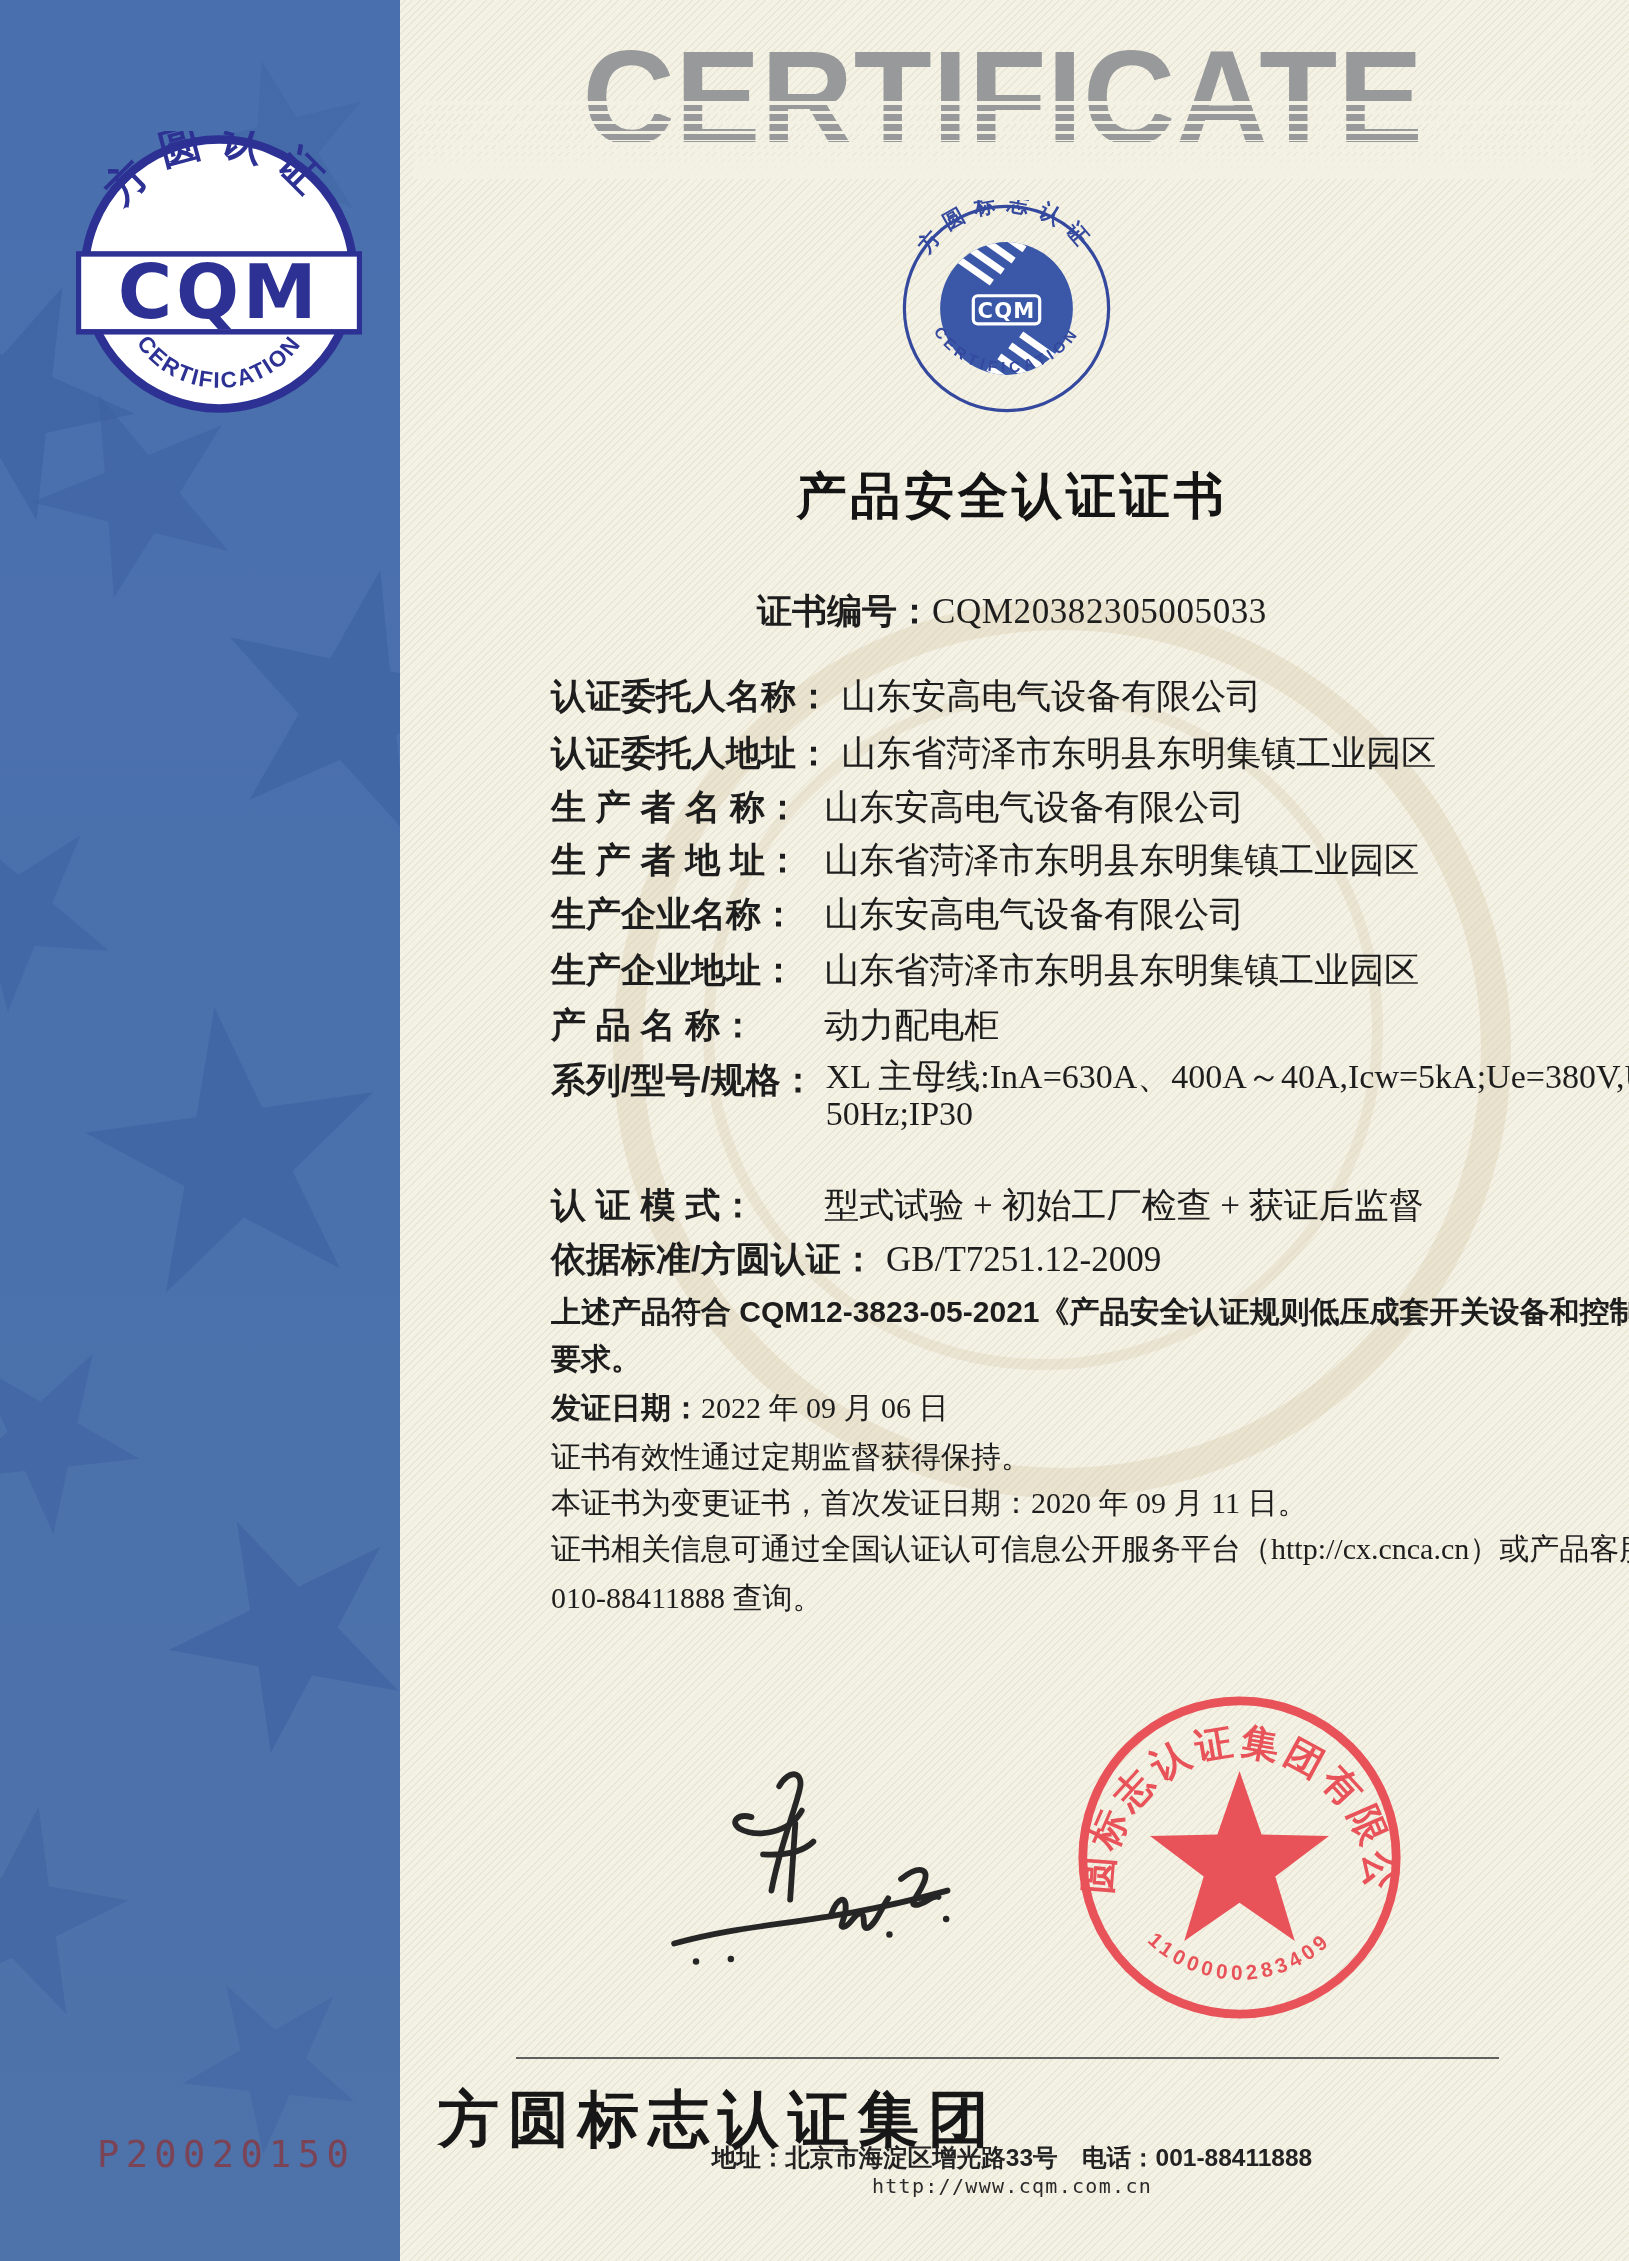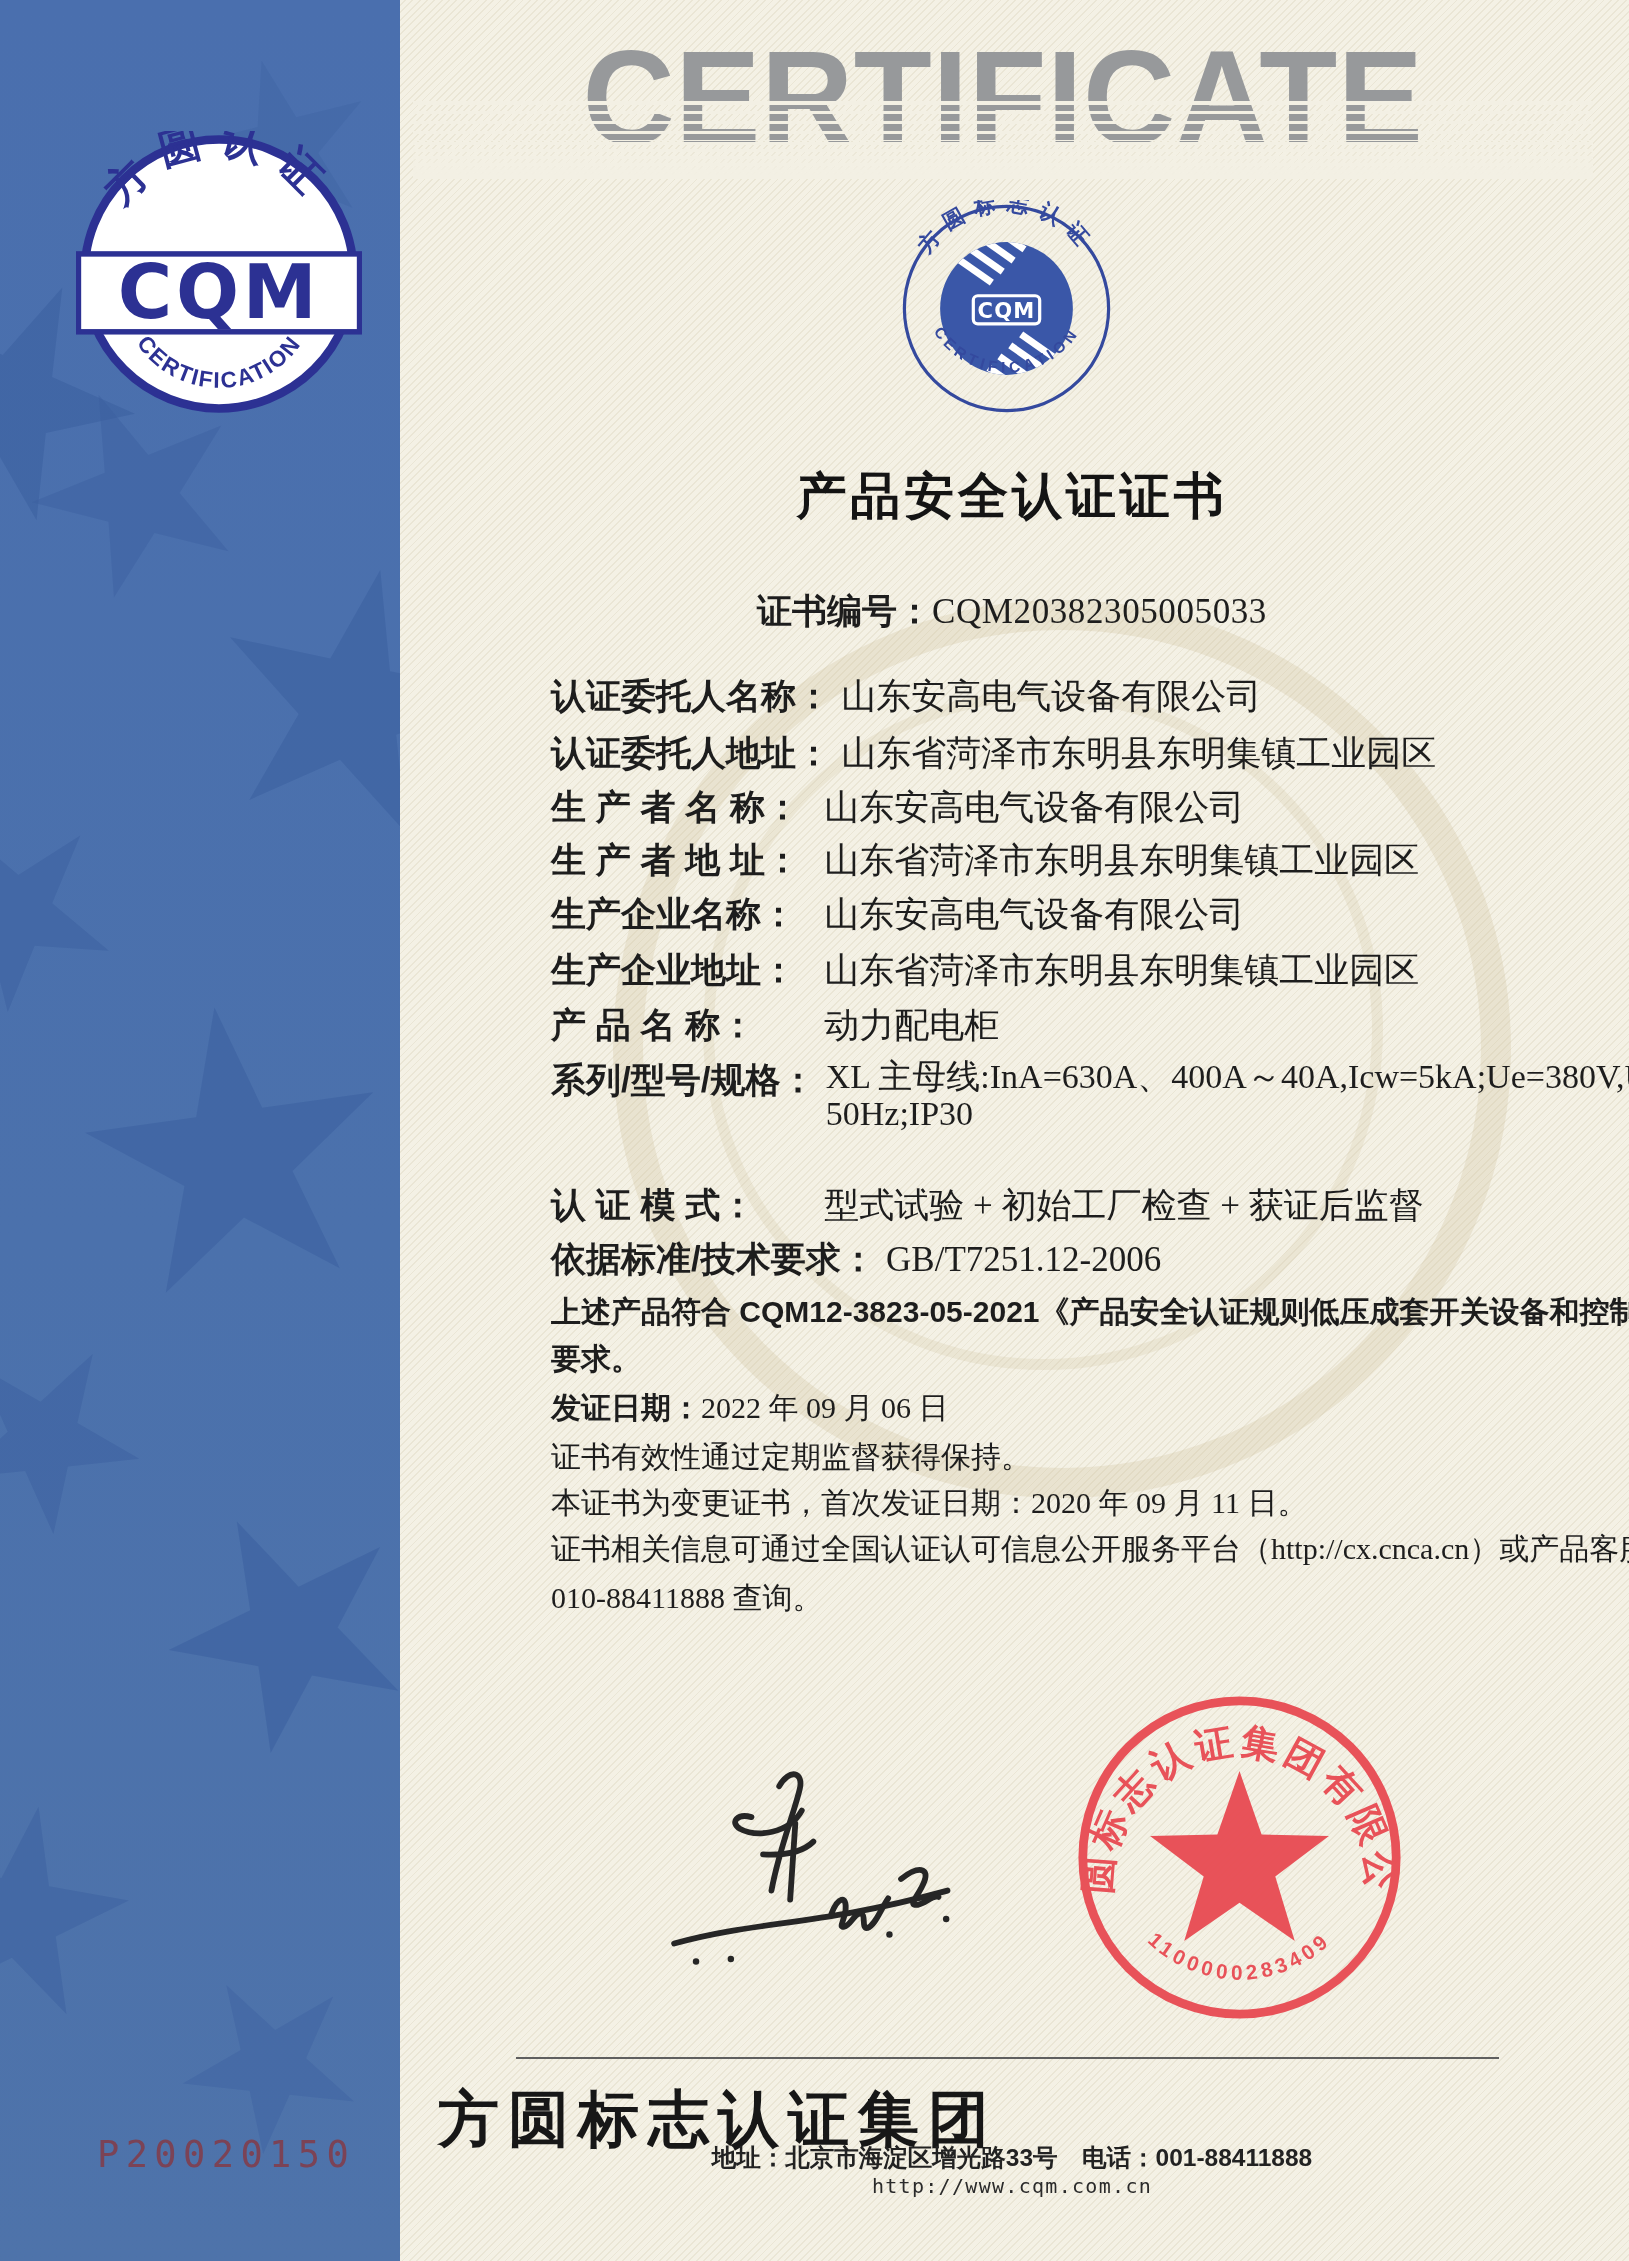--- a/index.html
+++ b/index.html
@@ -161,21 +161,21 @@
 <div class="frow" style="top:1003px">
   <span class="lab">产 品 名 称：</span><span class="val">动力配电柜</span>
 </div>
 <div class="frow" style="top:1058px">
   <span class="lab">系列/型号/规格：</span><span class="spec-val"><span>XL 主母线:InA=630A、400A～40A,Icw=5kA;Ue=380V,Ui=500V;</span><br><span>50Hz;IP30</span></span>
 </div>
 <div class="frow" style="top:1183px">
   <span class="lab">认 证 模 式：</span><span class="val">型式试验 + 初始工厂检查 + 获证后监督</span>
 </div>
 <div class="frow" style="top:1237px">
-  <span class="lab" style="min-width:0">依据标准/技术要求：</span><span class="val">GB/T7251.12-2006</span>
+  <span class="lab" style="min-width:0">依据标准/方圆认证：</span><span class="val">GB/T7251.12-2009</span>
 </div>
 
 <div class="para" style="top:1292px;font-weight:700;font-family:'Liberation Sans',sans-serif">上述产品符合 CQM12-3823-05-2021《产品安全认证规则低压成套开关设备和控制设备》的</div>
 <div class="para" style="top:1339px;font-weight:700;font-family:'Liberation Sans',sans-serif">要求。</div>
 
 <div class="para dates" style="top:1388px">
   <span class="lab">发证日期：</span><span>2022 年 09 月 06 日</span>
 </div>
 
 <div class="para" style="top:1437px">证书有效性通过定期监督获得保持。</div>

